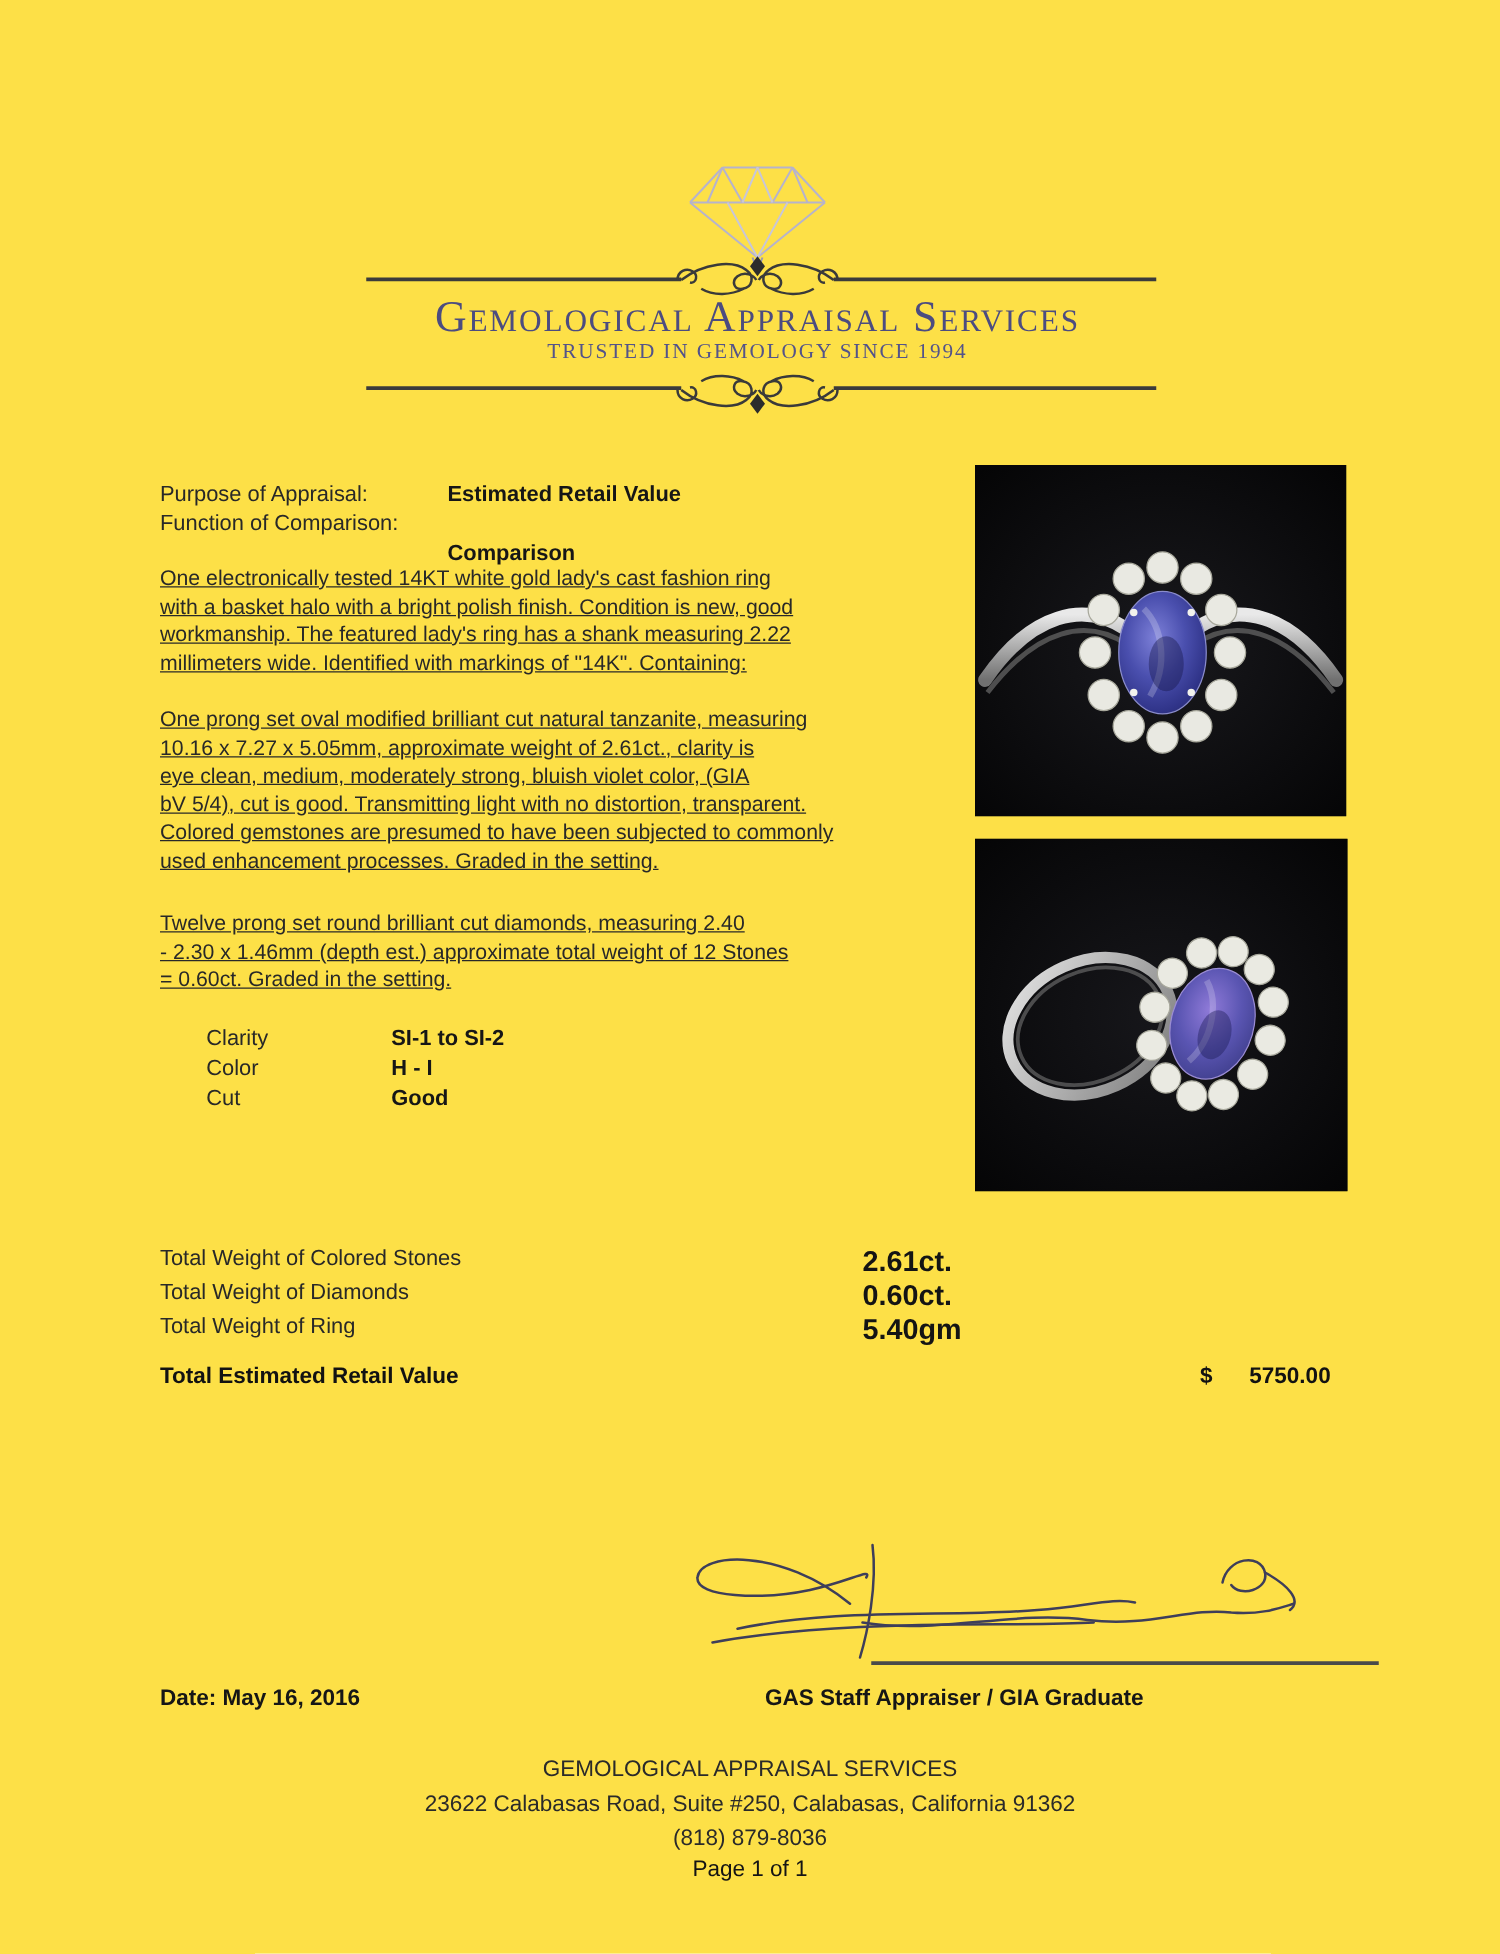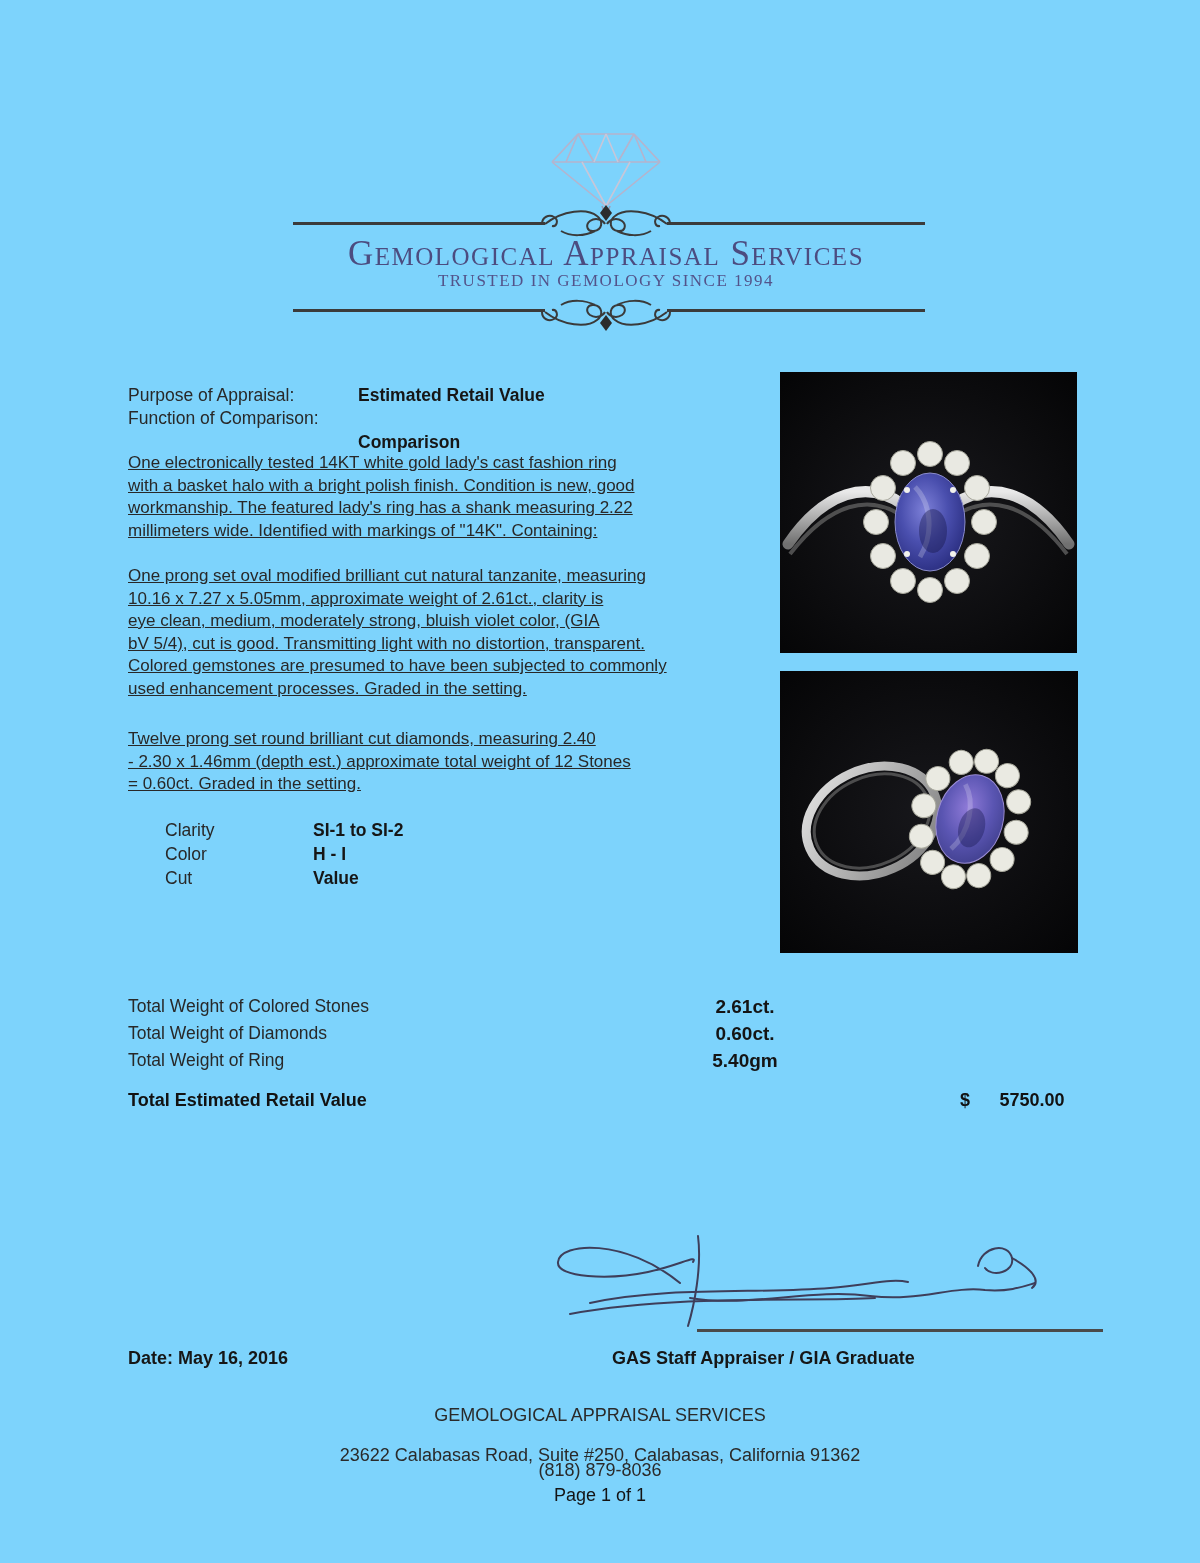--- a/index.html
+++ b/index.html
@@ -1,37 +1,37 @@
 <!DOCTYPE html>
 <html><head>
 <meta charset="utf-8">
 <style>
   html,body{margin:0;padding:0;background:#ffffff;}
-  .page{position:relative;width:1200px;height:1563px;background:#7dd3fc;overflow:hidden;
+  .page{position:relative;width:1200px;height:1563px;background:#fde047;overflow:hidden;
         font-family:"Liberation Sans",sans-serif;color:#262626;}
   .abs{position:absolute;}
 
   
   .logo-title{font-family:"Liberation Serif",serif;font-variant:small-caps;font-weight:500;
               font-size:35px;letter-spacing:1.5px;color:#4c4c80;text-align:center;white-space:nowrap;}
   .logo-tagline{font-family:"Liberation Serif",serif;font-weight:400;font-size:17px;
                 letter-spacing:1.5px;color:#53538a;text-align:center;white-space:nowrap;}
   .rule{background:#3b3b3b;height:3px;}
 
   
   .para{font-size:17px;line-height:22.5px;white-space:pre-line;color:#282828;text-decoration:underline;}
   .lbl{font-size:17.5px;color:#282828;}
   .val-b{font-size:17.5px;font-weight:bold;color:#161616;}
 
   
   .photo{background:#0a0a0b;}
 
   
   .tot-label{font-size:17.5px;color:#282828;}
-  .tot-value{font-size:19px;font-weight:bold;color:#141414;text-align:center;width:110px;}
+  .tot-value{font-size:23px;font-weight:bold;color:#141414;text-align:left;width:110px;}
   .retail-label{font-size:18px;font-weight:bold;color:#121212;}
   .retail-cur{font-size:18px;font-weight:bold;color:#121212;}
   .retail-val{font-size:18px;font-weight:bold;color:#121212;text-align:center;width:84px;}
 
   
   .sig-line{background:#4a4a4a;height:3px;}
   .date-text,.appraiser-text{font-size:18px;font-weight:bold;color:#161616;white-space:nowrap;}
   .footer-line{width:1200px;text-align:center;font-size:18px;color:#2a2a2a;white-space:nowrap;}
   .footer-page{font-weight:normal;color:#141414;}
 </style>
@@ -101,21 +101,21 @@
 used enhancement processes. Graded in the setting.</div>
   <div class="abs para" style="left:128px;top:728px;width:648px;">Twelve prong set round brilliant cut diamonds, measuring 2.40
 - 2.30 x 1.46mm (depth est.) approximate total weight of 12 Stones
 = 0.60ct. Graded in the setting.</div>
 
   <div class="abs lbl" style="left:165px;top:820px;">Clarity</div>
   <div class="abs val-b" style="left:313px;top:820px;text-align:center;">SI-1 to SI-2</div>
   <div class="abs lbl" style="left:165px;top:844px;">Color</div>
   <div class="abs val-b" style="left:313px;top:844px;">H - I</div>
   <div class="abs lbl" style="left:165px;top:868px;">Cut</div>
-  <div class="abs val-b" style="left:313px;top:868px;">Value</div>
+  <div class="abs val-b" style="left:313px;top:868px;">Good</div>
 
   <div class="abs photo" style="left:780px;top:372px;width:297px;height:281px;">
     <svg width="297" height="281" viewBox="0 0 297 281">
       <defs>
         <radialGradient id="pbg1" cx="50%" cy="52%" r="70%">
           <stop offset="0%" stop-color="#19191d"></stop>
             <stop offset="100%" stop-color="#050506"></stop>
         </radialGradient>
         <radialGradient id="tanz1" cx="42%" cy="38%" r="75%">
           <stop offset="0%" stop-color="#7d80d8"></stop>
@@ -222,17 +222,17 @@
       <path d="M448,38 C452,18 478,14 482,30 C485,44 462,50 455,40"></path>
       <path d="M482,30 C500,40 512,52 502,60"></path>
     </g>
   </svg>
   <div class="abs sig-line" style="left:697px;top:1329px;width:406px;"></div>
 
   <div class="abs date-text" style="left:128px;top:1348px;">Date: May 16, 2016</div>
   <div class="abs appraiser-text" style="left:612px;top:1348px;">GAS Staff Appraiser / GIA Graduate</div>
 
   <div class="abs footer-line" style="top:1405px;">GEMOLOGICAL APPRAISAL SERVICES</div>
-  <div class="abs footer-line" style="top:1433px;margin-top:12px;">23622 Calabasas Road, Suite #250, Calabasas, California 91362</div>
+  <div class="abs footer-line" style="top:1433px;">23622 Calabasas Road, Suite #250, Calabasas, California 91362</div>
   <div class="abs footer-line" style="top:1460px;">(818) 879-8036</div>
   <div class="abs footer-line footer-page" style="top:1485px;">Page 1 of 1</div>
 
 </div>
 
 </body></html>

